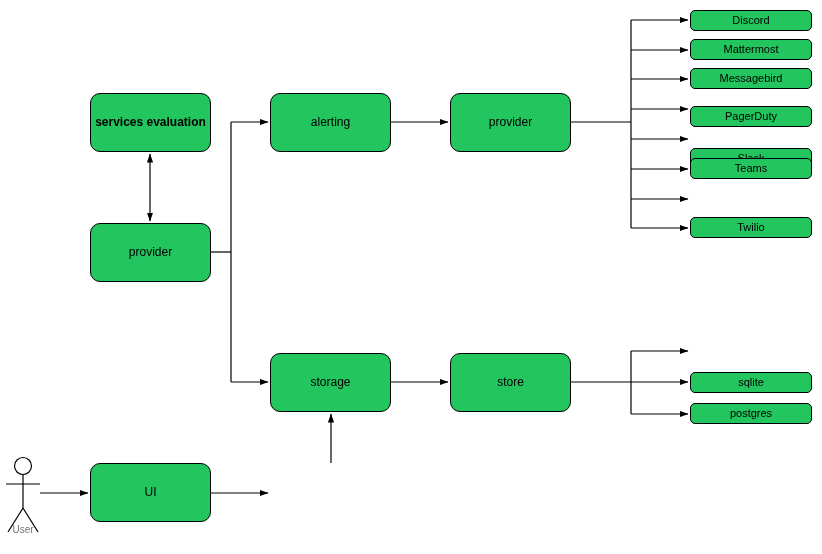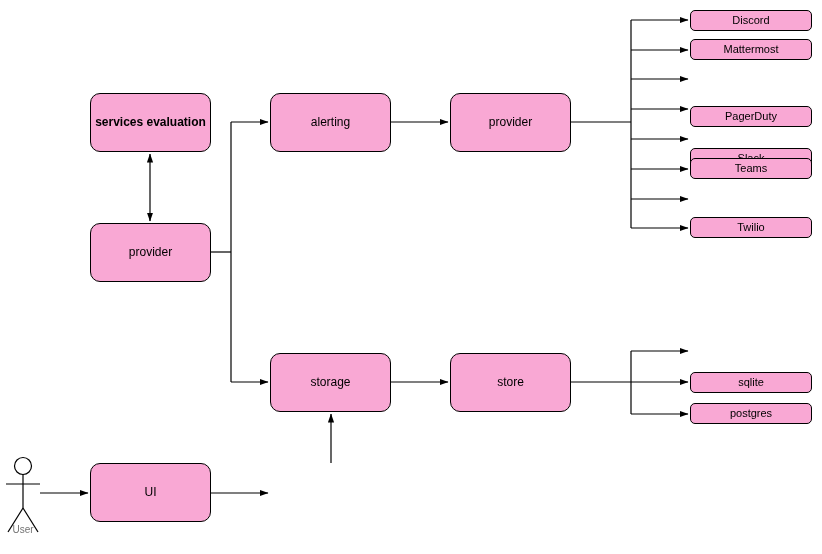--- a/index.html
+++ b/index.html
@@ -19,21 +19,21 @@
     position: absolute;
     left: 0;
     top: 0;
     width: 822px;
     height: 554px;
   }
   .node-box {
     position: absolute;
     box-sizing: border-box;
     border: 1px solid #000000;
-    background: #f9a8d4;
+    background: #22c55e;
     border-radius: 10px;
     display: flex;
     align-items: center;
     justify-content: center;
     text-align: center;
   }
   .node-box.main {
     width: 121px;
     height: 59px;
     font-size: 12px;
@@ -141,20 +141,23 @@
   <div class="node-box main" style="left:90px;  top:463px;">
     <span class="node-label">UI</span>
   </div>
 
   <div class="node-box leaf" style="left:690px; top:10px;">
     <span class="node-label">Discord</span>
   </div>
   <div class="node-box leaf" style="left:690px; top:39px;">
     <span class="node-label">Mattermost</span>
   </div>
+  <div class="node-box leaf" style="left:690px; top:68px;">
+    <span class="node-label">Messagebird</span>
+  </div>
   <div class="node-box leaf" style="left:690px; top:98px;margin-top:8px;">
     <span class="node-label">PagerDuty</span>
   </div>
   <div class="node-box leaf" style="left:690px; top:128px;margin-top:20px;">
     <span class="node-label">Slack</span>
   </div>
   <div class="node-box leaf" style="left:690px; top:158px;">
     <span class="node-label">Teams</span>
   </div>
   <div class="node-box leaf" style="left:690px; top:217px;">

